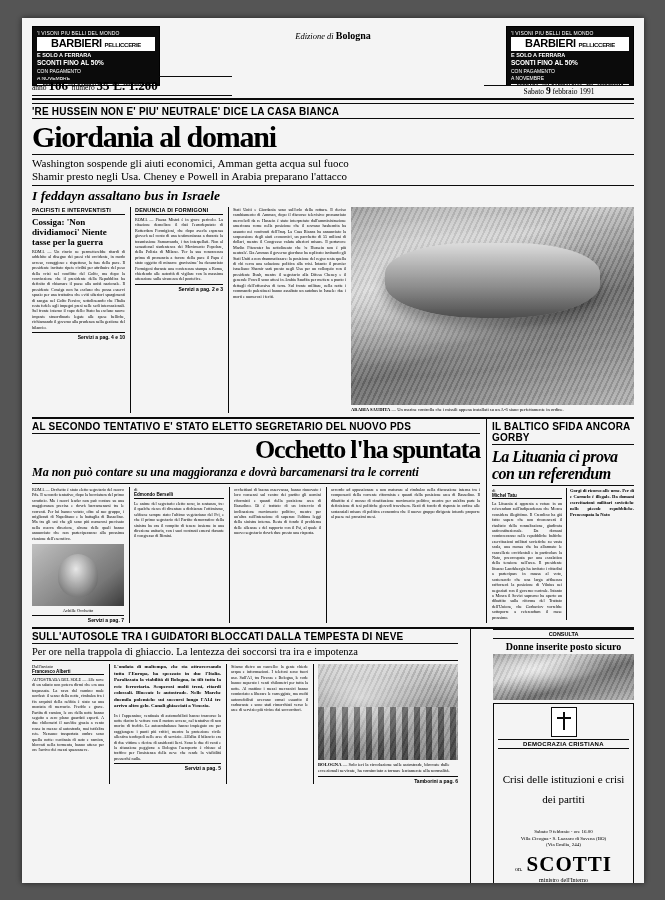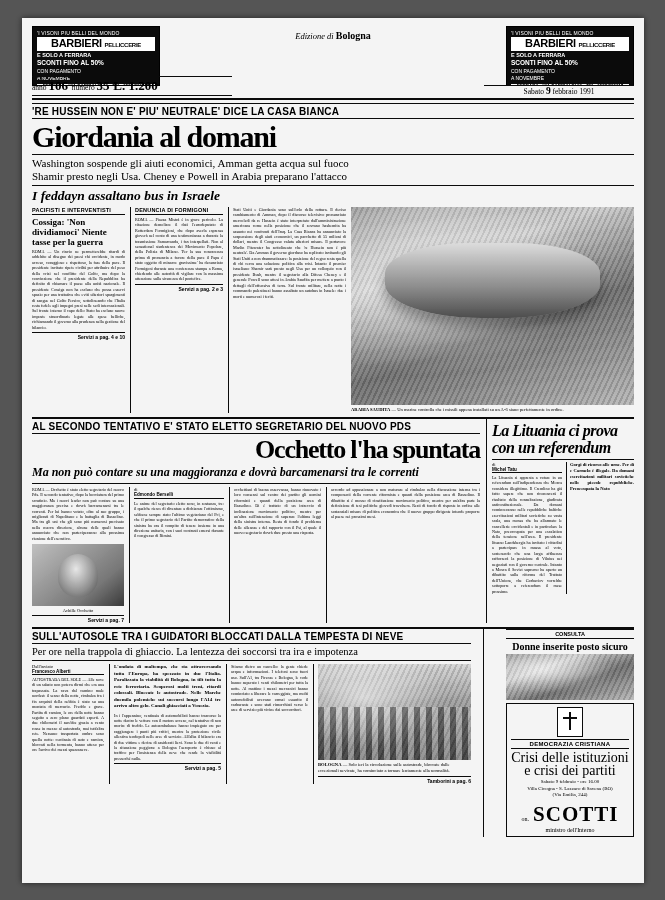--- a/index.html
+++ b/index.html
@@ -182,21 +182,21 @@
   }
   .dc-logo:before {
     content:""; position:absolute; left:50%; top:4px; width:2px; height:18px;
     background:#111; transform:translateX(-50%);
   }
   .dc-logo:after {
     content:""; position:absolute; left:50%; top:9px; width:14px; height:2px;
     background:#111; transform:translateX(-50%);
   }
   .dc-name { font-family:"Liberation Sans", sans-serif; font-size:6px; font-weight:bold; letter-spacing:.3px; }
-  .dc-title { font-size:14px; line-height:13px; margin:2px 0; }
+  .dc-title { font-size:11px; line-height:20px; margin:20px 0; }
   .dc-meta { font-size:5px; line-height:6.5px; }
   .dc-scotti { font-size:21px; font-weight:bold; letter-spacing:1px; }
   .dc-role { font-size:6px; }
   .consulta-head {
     font-family:"Liberation Sans", sans-serif; font-size:5.5px; font-weight:bold;
     border-top:1px solid #111; border-bottom:1px solid #111; text-align:center; padding:1px 0;
   }
   .consulta-title { font-weight:bold; font-size:10px; line-height:11px; text-align:center; margin:2px 0; }
   .mini-photo { width:100%; height:46px; }
   .traffic {
@@ -328,20 +328,21 @@
           <div style="width:92px; border-left:1px solid #111; padding-left:4px;">
             <div class="col">occhettiani di buona osservanza, hanno rinnovato i loro consensi sul centro dei partito gli uomini riformisti e quanti della posizione area di Bassolino. Di è trattato di un intreccio di inclinazione movimento politico, mentre per un'altra sull'intenzione di superare l'ultima leggi della sinistra interna. Resta di fondo il problema delle alleanze e del rapporto con il Psi, al quale il nuovo segretario dovrà dare presto una risposta.</div>
           </div>
           <div style="flex:1; border-left:1px solid #111; padding-left:4px;">
             <div class="col">accordo ad appassionare a non maturare al rimbalzo nella discussione interna tra i componenti della corrente riformista e quanti della posizione area di Bassolino. Il dibattito si è mosso di cinstituzione movimento politico, mentre per un'altra parte la definizione di tesi politiche giovedì travolsera. Resti di fondo di risposte in ordine alle sostanziali misure di politica economica che il nuovo gruppo dirigente intende proporre al paese nei prossimi mesi.</div>
           </div>
         </div>
       </div>
 
       <div class="mid-right">
+        <div class="kicker" style="border-bottom:1px solid #111;">IL BALTICO SFIDA ANCORA GORBY</div>
         <div class="rt-head" style="margin-top:3px;">La Lituania ci prova con un referendum</div>
         <div class="rule" style="margin-top:3px;"></div>
         <div style="display:flex; gap:4px; margin-top:2px;">
           <div style="width:70px;">
             <div style="font-size:4.5px;">di</div>
             <div class="byline" style="border-bottom:1px solid #111; margin-bottom:2px;">Michel Tatu</div>
             <div class="col">La Lituania si appresta a votare in un referendum sull'indipendenza che Mosca considera illegittimo. Il Cremlino ha già fatto sapere che non riconoscerà il risultato della consultazione, giudicata anticostituzionale. Da domani cominceranno nelle repubbliche baltiche esercitazioni militari sovietiche su vasta scala, una mossa che ha allarmato le cancellerie occidentali e in particolare la Nato, preoccupata per una escalation della tensione nell'area. Il presidente lituano Landsbergis ha invitato i cittadini a partecipare in massa al voto, sostenendo che una larga affluenza rafforzerà la posizione di Vilnius nei negoziati con il governo centrale. Intanto a Mosca il Soviet supremo ha aperto un dibattito sulla riforma del Trattato dell'Unione, che Gorbaciov vorrebbe sottoporre a referendum il mese prossimo.</div>
           </div>
           <div style="flex:1; border-left:1px solid #111; padding-left:3px;">
             <div class="col" style="font-weight:bold; font-size:4.6px; line-height:6px;">Gorgi di ricorso alle urne. Per dì e Carmelo è illegale. Da domani esercitazioni militari sovietiche nelle piccole repubbliche. Preoccupata la Nato</div>
@@ -377,21 +378,21 @@
             <div class="photo traffic" style="height:96px;"></div>
             <div class="caption">
               <b>BOLOGNA</b>
               <span>— Solo ieri la circolazione sulle autostrade, bloccate dalle eccezionali nevicate, ha cominciato a tornare lentamente alla normalità.</span>
             </div>
             <div class="servizi">Tamborini a pag. 6</div>
           </div>
         </div>
       </div>
 
-      <div style="width:151px; border-left:1px solid #111; padding-left:22px;">
+      <div style="width:164px; border-left:1px solid #111; padding-left:22px;">
         <div class="consulta-head">CONSULTA</div>
         <div class="consulta-title">Donne inserite posto sicuro</div>
         <div class="photo mini-photo"></div>
 
         <div class="dcbox">
           <div class="dc-logo"></div>
           <div class="dc-name" style="border-top:1px solid #111; border-bottom:1px solid #111; padding:1px 0;">DEMOCRAZIA CRISTIANA</div>
           <div class="dc-title">Crisi delle istituzioni e crisi dei partiti</div>
           <div class="dc-meta">Sabato 9 febbraio - ore 16.00</div>
           <div class="dc-meta">Villa Cicogna - S. Lazzaro di Savena (BO)</div>

